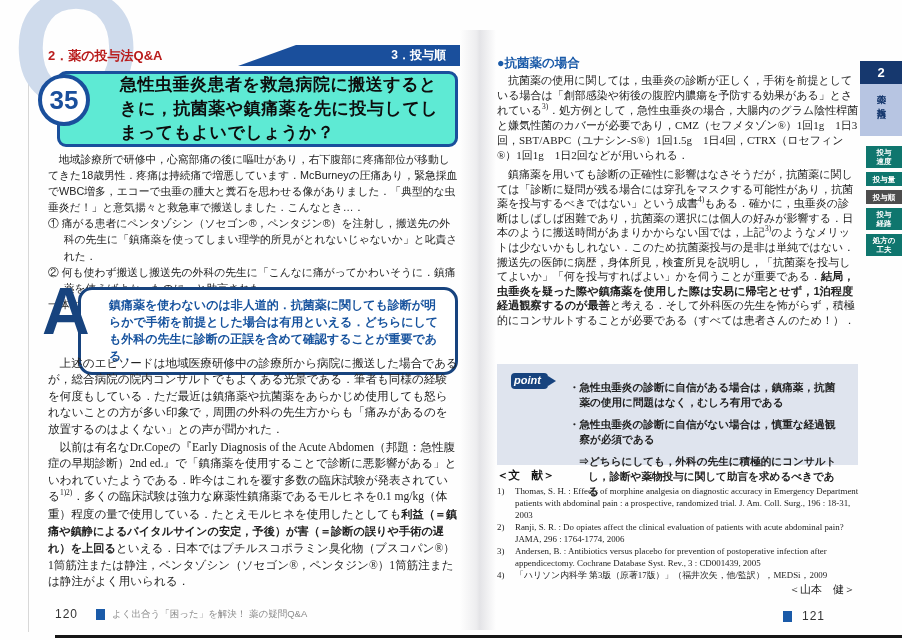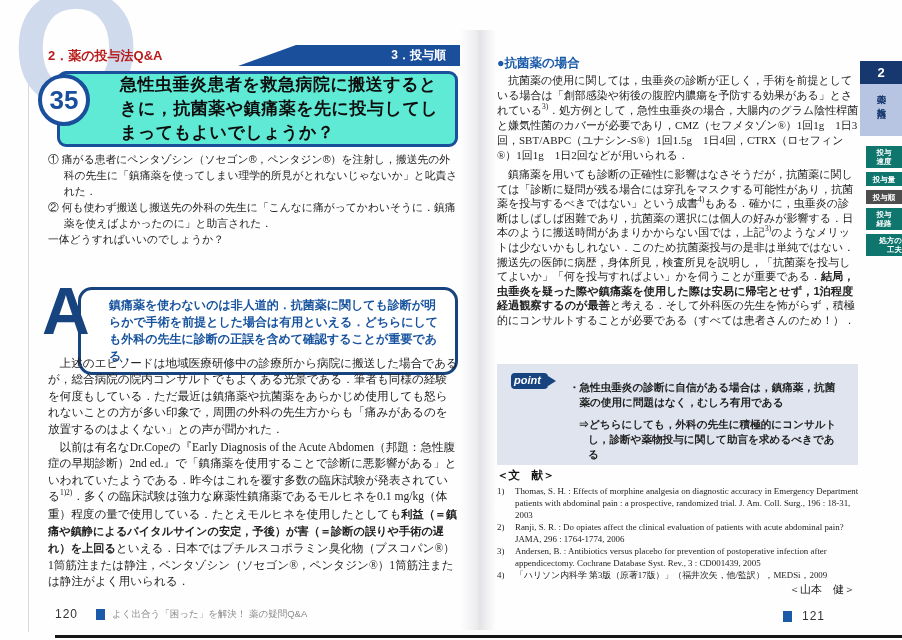--- a/index.html
+++ b/index.html
@@ -105,20 +105,21 @@
   </div>
 
   <div class="q-box">
     <div class="qline">急性虫垂炎患者を救急病院に搬送すると</div>
     <div class="qline">きに，抗菌薬や鎮痛薬を先に投与してし</div>
     <div class="qline">まってもよいでしょうか？</div>
   </div>
   <div class="q-circle">35</div>
 
   <div class="case-block">
+    <p class="case-intro">地域診療所で研修中，心窩部痛の後に嘔吐があり，右下腹部に疼痛部位が移動してきた18歳男性．疼痛は持続痛で増悪しています．McBurneyの圧痛あり，緊急採血でWBC増多，エコーで虫垂の腫大と糞石を思わせる像がありました．「典型的な虫垂炎だ！」と意気揚々と救急車で搬送しました．こんなとき…．</p>
     <p class="case-item">① 痛がる患者にペンタゾシン（ソセゴン®，ペンタジン®）を注射し，搬送先の外科の先生に「鎮痛薬を使ってしまい理学的所見がとれないじゃないか」と叱責された．</p>
     <p class="case-item">② 何も使わず搬送し搬送先の外科の先生に「こんなに痛がってかわいそうに．鎮痛薬を使えばよかったのに」と助言された．</p>
     <p>一体どうすればいいのでしょうか？</p>
   </div>
 
   <div class="answer-letter">A</div>
   <div class="answer-box">
     <p>鎮痛薬を使わないのは非人道的．抗菌薬に関しても診断が明らかで手術を前提とした場合は有用といえる．どちらにしても外科の先生に診断の正誤を含めて確認することが重要である．</p>
   </div>
 
@@ -141,20 +142,21 @@
 
   <div class="rp-body2">
     <p><span>鎮痛薬を用いても診断の正確性に影響はなさそうだが，抗菌薬に関しては「診断に疑問が残る場合には穿孔をマスクする可能性があり，抗菌薬を投与するべきではない」という成書</span><span class="sup">4)</span><span>もある．確かに，虫垂炎の診断はしばしば困難であり，抗菌薬の選択には個人の好みが影響する．日本のように搬送時間があまりかからない国では，上記</span><span class="sup">3)</span><span>のようなメリットは少ないかもしれない．このため抗菌薬投与の是非は単純ではない．搬送先の医師に病歴，身体所見，検査所見を説明し，「抗菌薬を投与してよいか」「何を投与すればよい」かを伺うことが重要である．</span><span class="b">結局，虫垂炎を疑った際や鎮痛薬を使用した際は安易に帰宅とせず，1泊程度経過観察するのが最善</span><span>と考える．そして外科医の先生を怖がらず，積極的にコンサルトすることが必要である（すべては患者さんのため！）．</span></p>
   </div>
 
   <div class="point-box">
     <div class="point-row">
       <div class="point-badge">point</div>
       <div class="point-items">
         <div class="point-indent">・急性虫垂炎の診断に自信がある場合は，鎮痛薬，抗菌薬の使用に問題はなく，むしろ有用である</div>
+        <div class="point-indent">・急性虫垂炎の診断に自信がない場合は，慎重な経過観察が必須である</div>
         <div class="point-arrow">⇒どちらにしても，外科の先生に積極的にコンサルトし，診断や薬物投与に関して助言を求めるべきである</div>
       </div>
     </div>
   </div>
 
   <div class="refs-heading">＜文　献＞</div>
   <div class="refs">
     <div class="ref-row">
       <span class="ref-num">1)</span>
       <span class="ref-text">Thomas, S. H. : Effects of morphine analgesia on diagnostic accuracy in Emergency Department patients with abdominal pain : a prospective, randomized trial. J. Am. Coll. Surg., 196 : 18-31, 2003</span>
@@ -192,18 +194,18 @@
   <div class="side-tab" style="top:172px;height:14px;">
     <span>投与量</span>
   </div>
   <div class="side-tab active" style="top:190px;height:14px;">
     <span>投与順</span>
   </div>
   <div class="side-tab" style="top:208px;height:22px;">
     <span>投与</span>
     <span>経路</span>
   </div>
-  <div class="side-tab" style="top:234px;height:22px;align-items:flex-end;">
+  <div class="side-tab" style="top:234px;height:22px;">
     <span>処方の</span>
     <span>工夫</span>
   </div>
 
 </div>
 
 </body></html>

